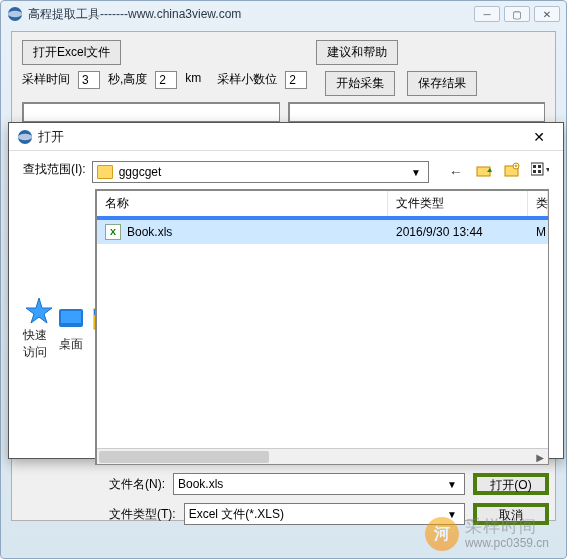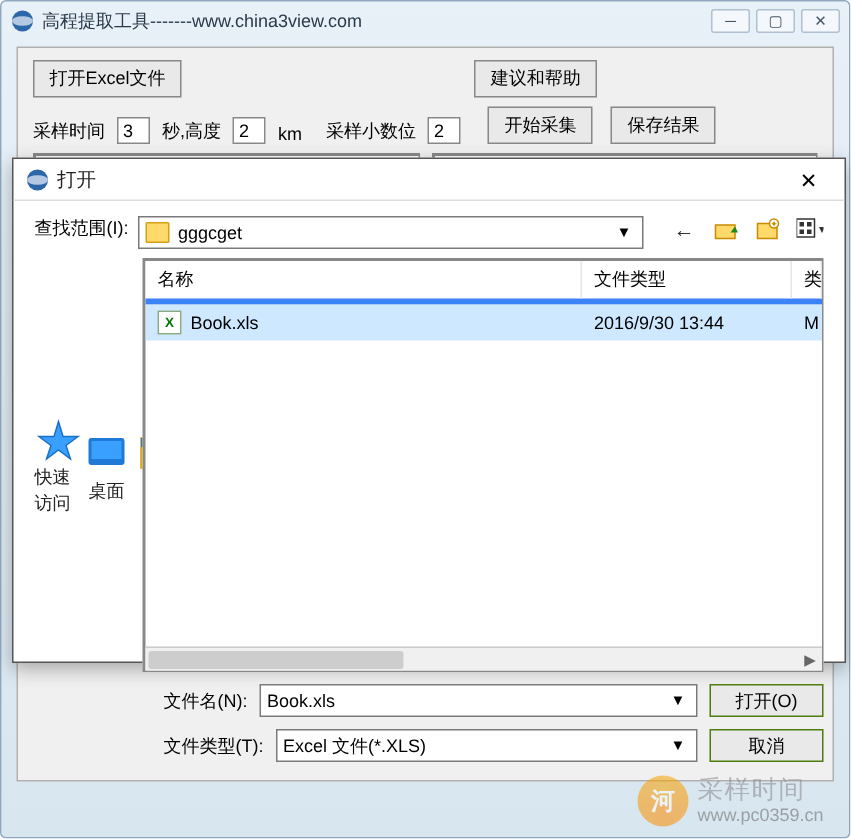--- a/index.html
+++ b/index.html
@@ -7,28 +7,28 @@
 
 
 .main-window { position: absolute; top: 0; left: 0; width: 567px; height: 559px; background: linear-gradient(#e8f0f8,#d8e6f0); border: 1px solid #8fa8c0; border-radius: 4px; }
 .main-titlebar { height: 26px; display: flex; align-items: center; padding: 0 6px; }
 .main-titlebar .app-icon { width: 16px; height: 16px; margin-right: 5px; }
 .main-titlebar .title { font-size: 12px; color: #2a3a4a; flex: 1; }
 .main-titlebar .winbtns { display: flex; gap: 4px; }
 .main-titlebar .winbtn { width: 26px; height: 16px; border: 1px solid #b0c0d0; border-radius: 2px; background: #f4f8fc; font-size: 10px; display: flex; align-items: center; justify-content: center; color: #456; cursor: pointer; }
 
 .main-body { margin: 4px 10px; background: #f0f0f0; border: 1px solid #b0b0b0; padding: 8px 10px; height: 490px; }
-.row { display: flex; align-items: flex-end; gap: 8px; font-size: 12px; margin-bottom: 6px; }
+.row { display: flex; align-items: flex-start; gap: 8px; font-size: 12px; margin-bottom: 6px; }
 .btn { border: 1px solid #888; background: #e9e9e9; padding: 3px 10px; font-size: 12px; cursor: pointer; }
 .inp { border: 1px solid #888; background: #fff; padding: 1px 3px; font-size: 12px; width: 22px; }
 .output-panes { display:flex; gap:8px; margin-top:6px; }
 .output-panes .pane { flex:1; height:20px; border:1px solid #888; background:#fff; border-top:2px solid #888; border-left:2px solid #888; }
 
 
-.dialog { position: absolute; top: 105px; left: 8px; width: 556px; height: 337px; background: #fff; border: 1px solid #555; box-shadow: 0 4px 12px rgba(0,0,0,0.3); }
+.dialog { position: absolute; top: 122px; left: 8px; width: 556px; height: 337px; background: #fff; border: 1px solid #555; box-shadow: 0 4px 12px rgba(0,0,0,0.3); }
 .dlg-titlebar { height: 28px; display: flex; align-items: center; padding: 0 8px; border-bottom: 1px solid #ddd; }
 .dlg-titlebar .title { font-size: 13px; color: #222; flex: 1; margin-left:5px; }
 .close-x { width: 32px; height: 22px; font-size: 14px; display: flex; align-items: center; justify-content: center; cursor: pointer; }
 
 .lookup-row { display: flex; align-items: flex-start; padding: 10px 14px 6px; gap: 6px; font-size: 12px; }
 .combo { flex: 1; display: flex; align-items: center; border: 1px solid #7a7a7a; background: #fff; height: 22px; padding: 0 4px; }
 .combo .foldericon { width: 16px; height: 14px; background: #ffd96a; border:1px solid #d4a017; border-radius:1px; margin-right:6px; }
 .combo .cbtext { flex: 1; }
 .combo .cbarrow { width: 16px; text-align: center; cursor: pointer; font-size:10px; }
 .nav-icons { display: flex; gap: 10px; margin-left: 12px; }
@@ -57,21 +57,21 @@
 .fl-scroll .thumb { position:absolute; left:2px; top:2px; width:170px; height:12px; background:#cdcdcd; border-radius:2px; }
 .fl-scroll .sa { position:absolute; top:0; width:16px; height:16px; display:flex; align-items:center; justify-content:center; font-size:10px; color:#666; cursor:pointer; }
 .fl-scroll .sa.r { right:0; }
 
 .dlg-bottom { padding: 8px 14px 0; }
 .dlg-bottom .br { display:flex; align-items:center; gap:8px; font-size:12px; margin-bottom:8px; }
 .dlg-bottom .lbl2 { margin-left:86px; }
 .dlg-bottom .fld { flex:1; display:flex; align-items:center; border:1px solid #7a7a7a; background:#fff; height:22px; padding:0 4px; }
 .dlg-bottom .fld .txt { flex:1; }
 .dlg-bottom .fld .arw { width:16px; text-align:center; cursor:pointer; font-size:10px; }
-.okbtn { width:76px; height:22px; border:1px solid #4d7c0f; background:#e9e9e9; font-size:12px; cursor:pointer; }
+.okbtn { width:76px; height:22px; border:4px solid #4d7c0f; background:#e9e9e9; font-size:12px; cursor:pointer; }
 
 
 .watermark { position:absolute; right:18px; bottom:8px; display:flex; align-items:center; gap:6px; opacity:0.55; font-size:12px; color:#666; pointer-events:none; }
 .watermark .wm-logo { width:34px; height:34px; border-radius:50%; background:conic-gradient(#f7a400,#ff8a00,#f7a400); display:flex; align-items:center; justify-content:center; color:#fff; font-weight:bold; font-size:16px; }
 .watermark .wm-text { display:flex; flex-direction:column; line-height:1.1; }
 .watermark .wm-text .big { font-size:17px; color:#888; letter-spacing:1px; }
 
 
 svg { display:block; }
 </style>

